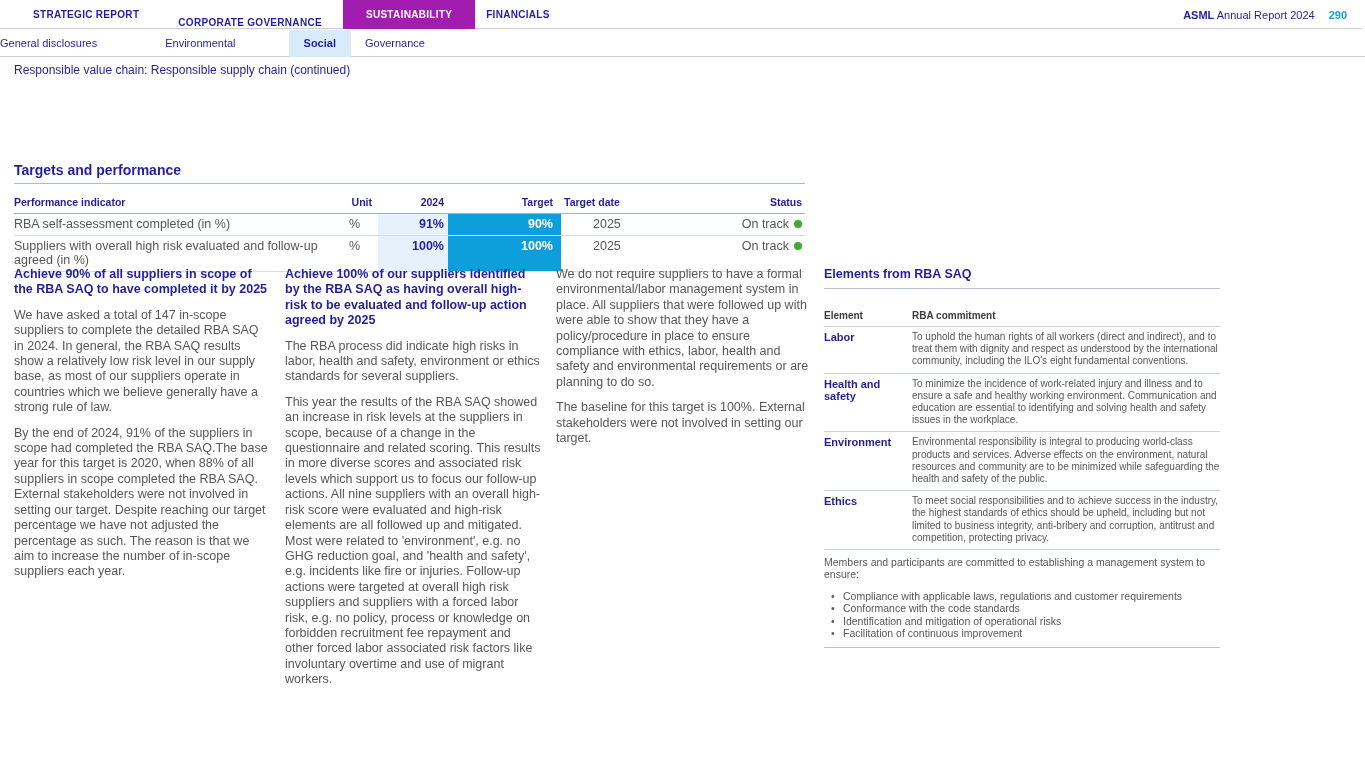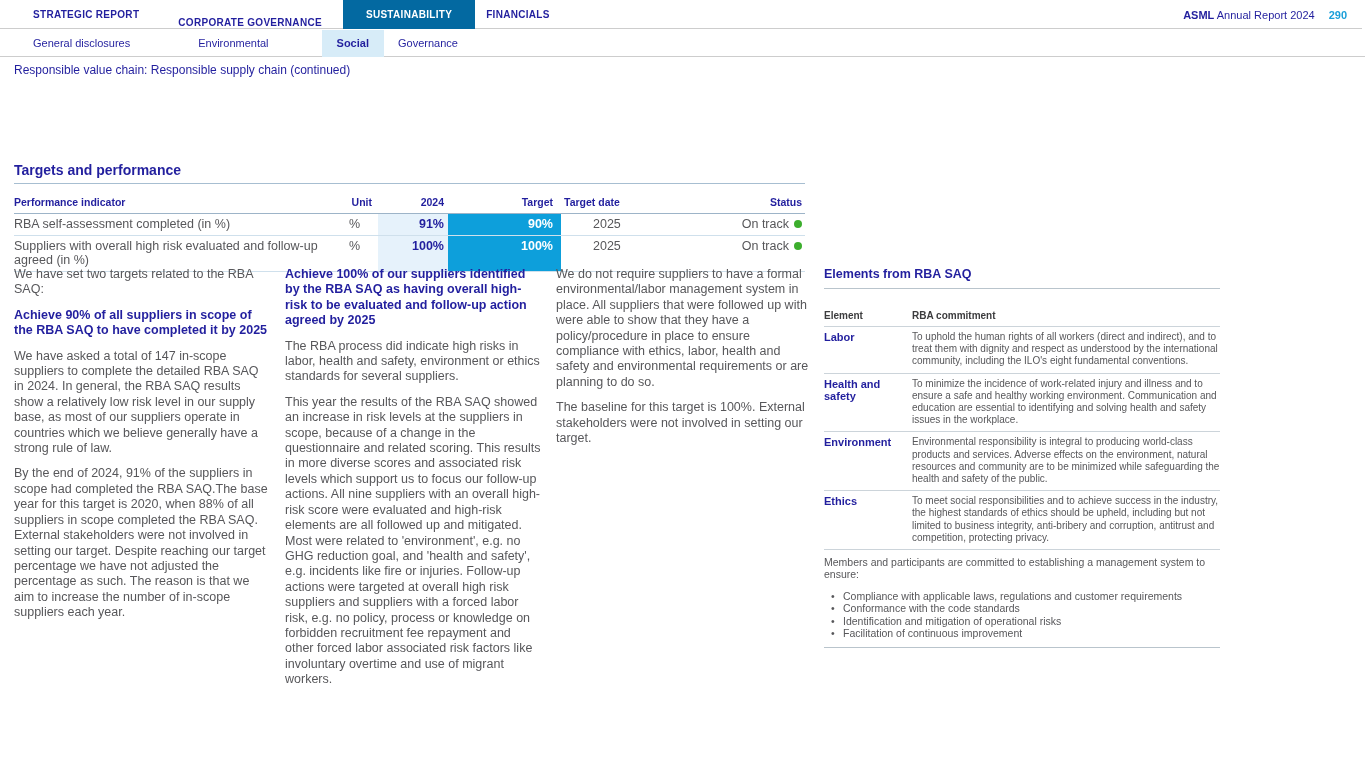--- a/index.html
+++ b/index.html
@@ -19,41 +19,41 @@
   }
   .topnav-item {
     font-size: 10px; font-weight: bold; letter-spacing: .3px;
     color: #221f9e; white-space: nowrap; cursor: pointer;
   }
   .topnav-item.i0 { margin-left: 33px; }
   .topnav-item.i1 { margin-left: 39px; margin-top: 16px; }
   .topnav-item.i3 { margin-left: 11px; }
   .topnav-item.active {
     margin-left: 21px;
-    background: #0369a1; color: #ffffff;
+    background: #a21caf; color: #ffffff;
     height: 29px; line-height: 29px; padding: 0 23px;
   }
   .brand {
     position: absolute; right: 18px; top: 0; height: 29px;
     display: flex; align-items: center; gap: 14px;
     font-size: 11px; color: #221f9e; white-space: nowrap;
   }
   .brand .brand-bold { font-weight: bold; }
   .brand .page-num { color: #1b9fd9; font-weight: bold; }
 
   
   .subnav {
     position: absolute; left: 0; top: 30px; width: 1365px; height: 27px;
     border-bottom: 1px solid #cdcdcd;
     display: flex; align-items: center;
   }
   .subnav-item {
     font-size: 11px; color: #221f9e; white-space: nowrap; cursor: pointer;
   }
-  .subnav-item.i0 { margin-left: 33px; }
+  .subnav-item.i0 { }
   .subnav-item.i1 { margin-left: 68px; }
   .subnav-item.i3 { margin-left: 14px; }
   .subnav-item.active {
     margin-left: 53px;
     background: #d7ecf8; font-weight: bold;
     height: 27px; line-height: 27px; padding: 0 15px;
   }
 
   
   .page-title {
@@ -180,21 +180,20 @@
     <div>Suppliers with overall high risk evaluated and follow-up agreed (in %)</div>
     <div class="c-unit">%</div>
     <div class="c-year">100%</div>
     <div class="c-target">100%</div>
     <div class="c-date">2025</div>
     <div class="c-status"><span>On track</span><span class="status-dot"></span></div>
   </div>
 </div>
 
 <div class="body-col col1">
-  <p>We have set two targets related to the RBA SAQ:</p>
   <p class="col-heading">Achieve 90% of all suppliers in scope of the RBA SAQ to have completed it by 2025</p>
   <p>We have asked a total of 147 in-scope suppliers to complete the detailed RBA SAQ in 2024. In general, the RBA SAQ results show a relatively low risk level in our supply base, as most of our suppliers operate in countries which we believe generally have a strong rule of law.</p>
   <p>By the end of 2024, 91% of the suppliers in scope had completed the RBA SAQ.The base year for this target is 2020, when 88% of all suppliers in scope completed the RBA SAQ. External stakeholders were not involved in setting our target. Despite reaching our target percentage we have not adjusted the percentage as such. The reason is that we aim to increase the number of in-scope suppliers each year.</p>
 </div>
 
 <div class="body-col col2">
   <p class="col-heading">Achieve 100% of our suppliers identified by the RBA SAQ as having overall high-risk to be evaluated and follow-up action agreed by 2025</p>
   <p>The RBA process did indicate high risks in labor, health and safety, environment or ethics standards for several suppliers.</p>
   <p>This year the results of the RBA SAQ showed an increase in risk levels at the suppliers in scope, because of a change in the questionnaire and related scoring. This results in more diverse scores and associated risk levels which support us to focus our follow-up actions. All nine suppliers with an overall high-risk score were evaluated and high-risk elements are all followed up and mitigated. Most were related to 'environment', e.g. no GHG reduction goal, and 'health and safety', e.g. incidents like fire or injuries. Follow-up actions were targeted at overall high risk suppliers and suppliers with a forced labor risk, e.g. no policy, process or knowledge on forbidden recruitment fee repayment and other forced labor associated risk factors like involuntary overtime and use of migrant workers.</p>
 </div>

